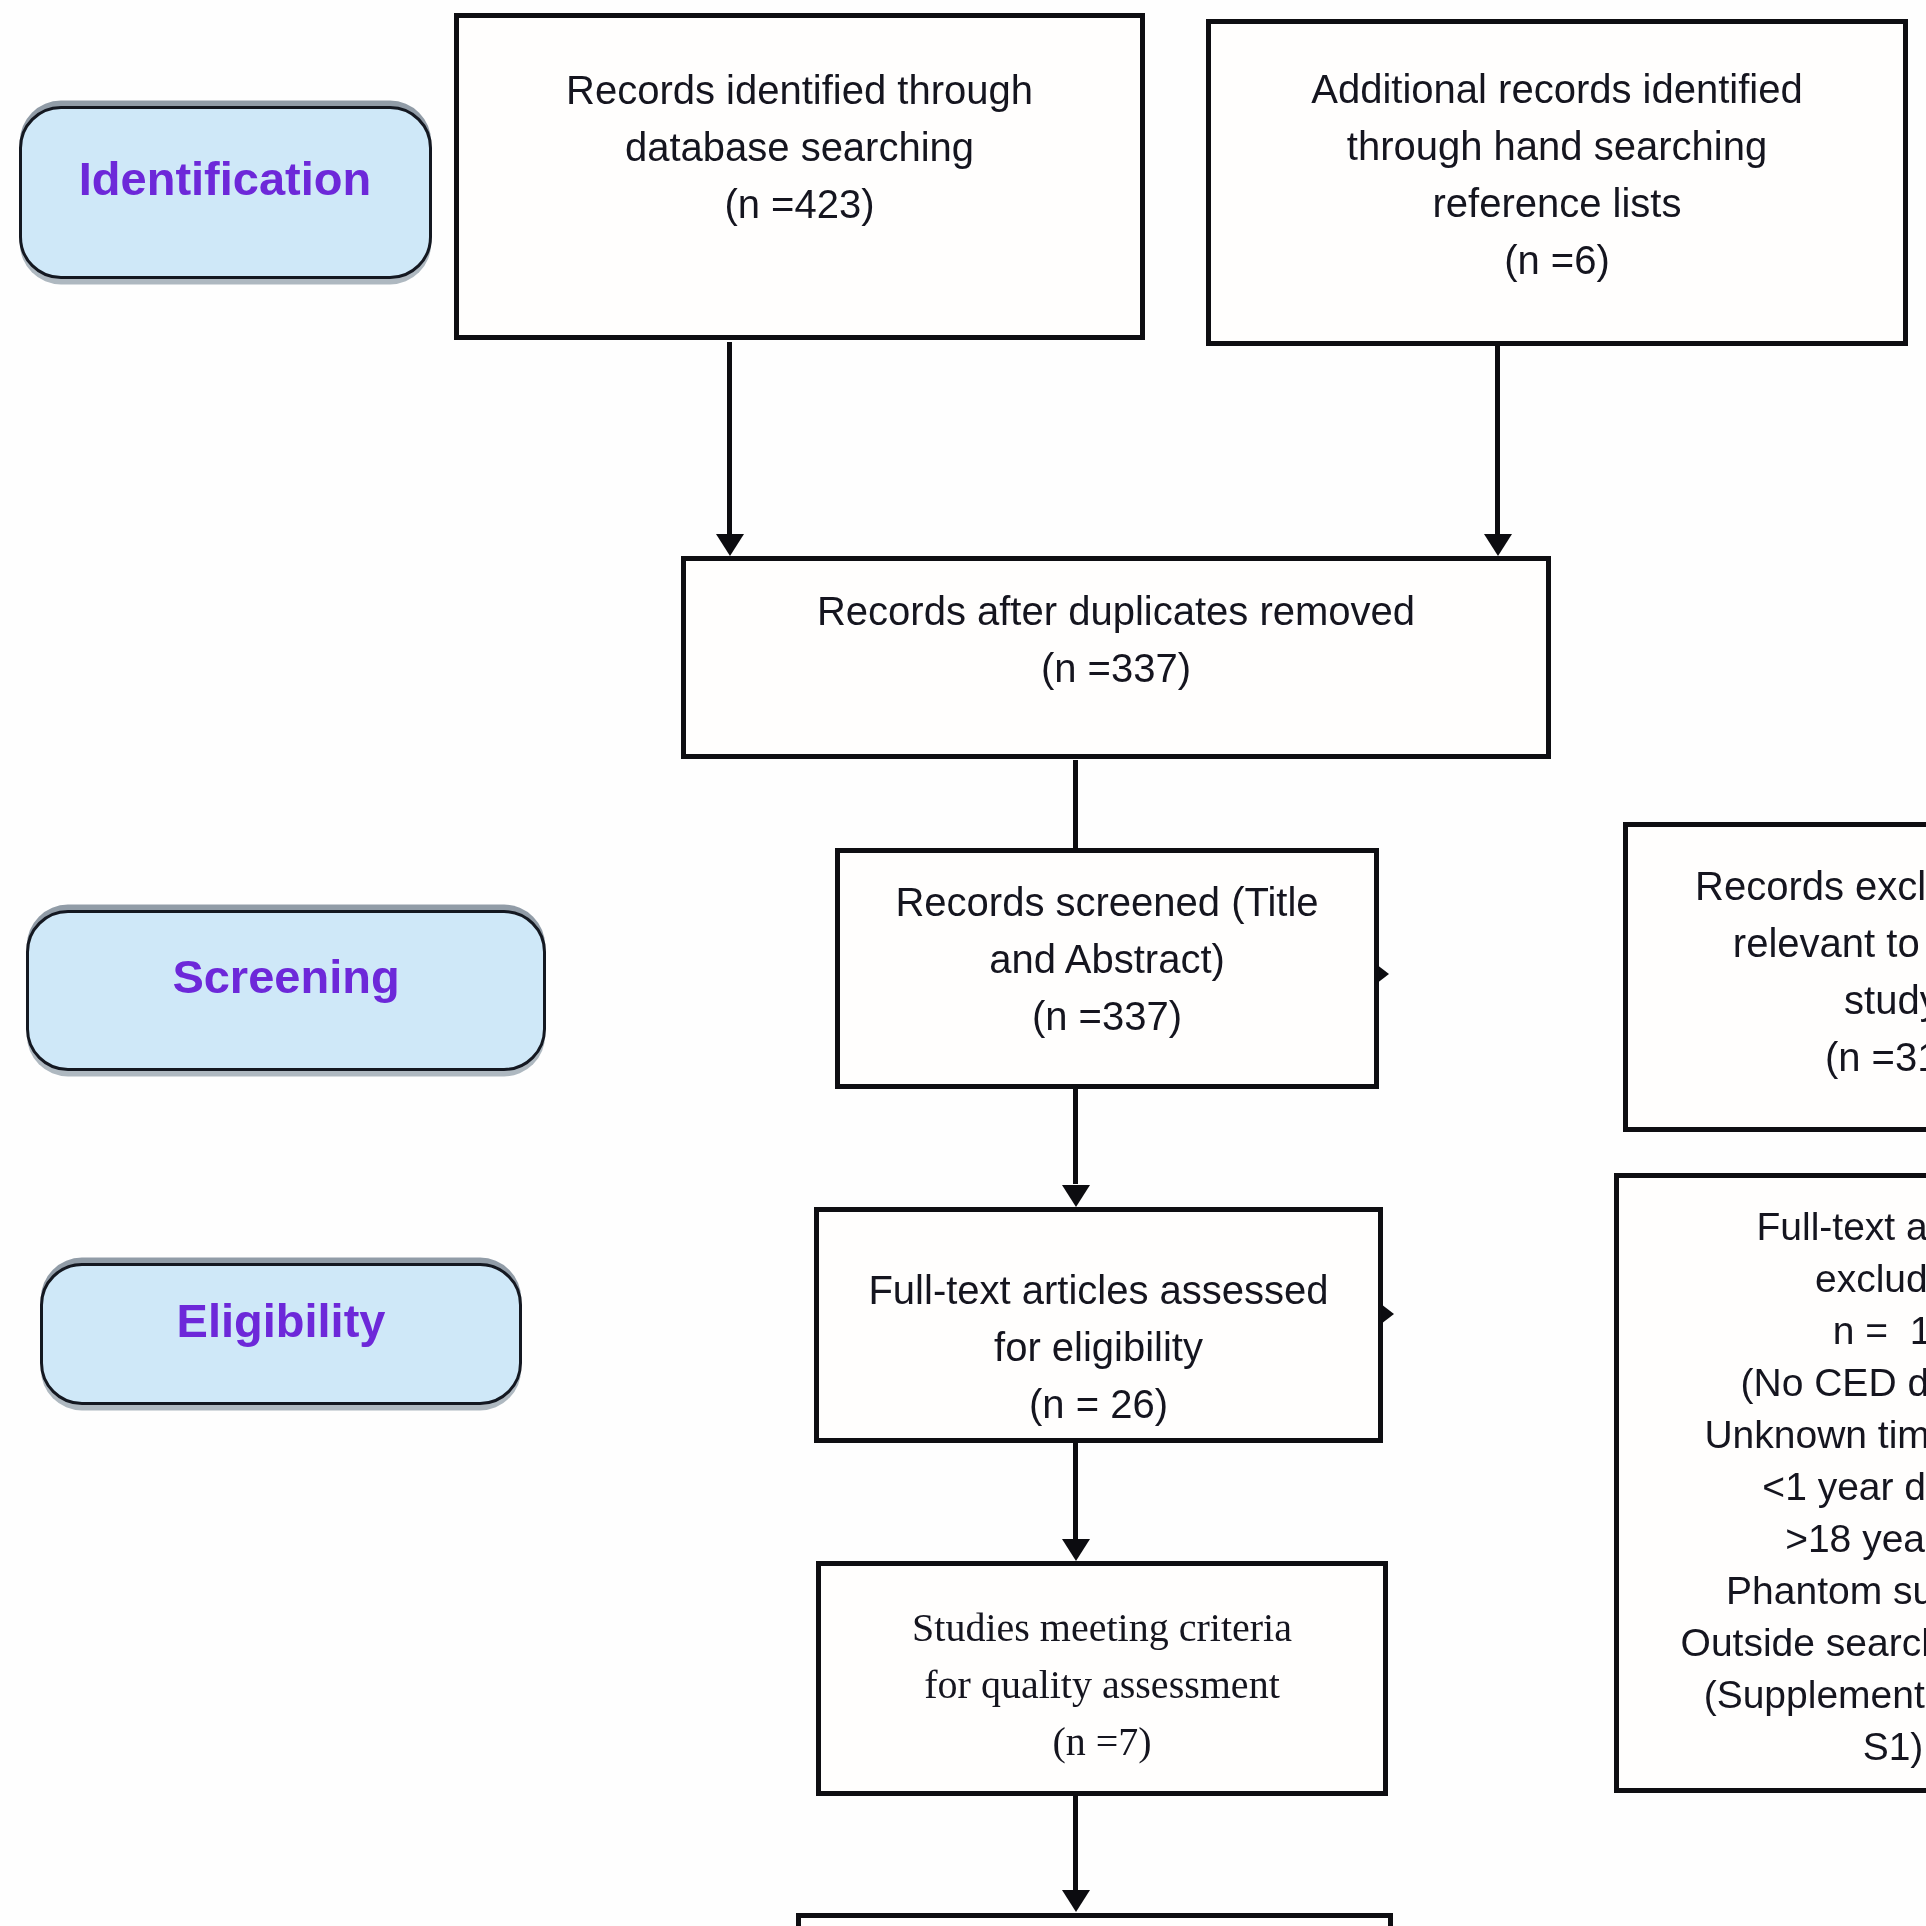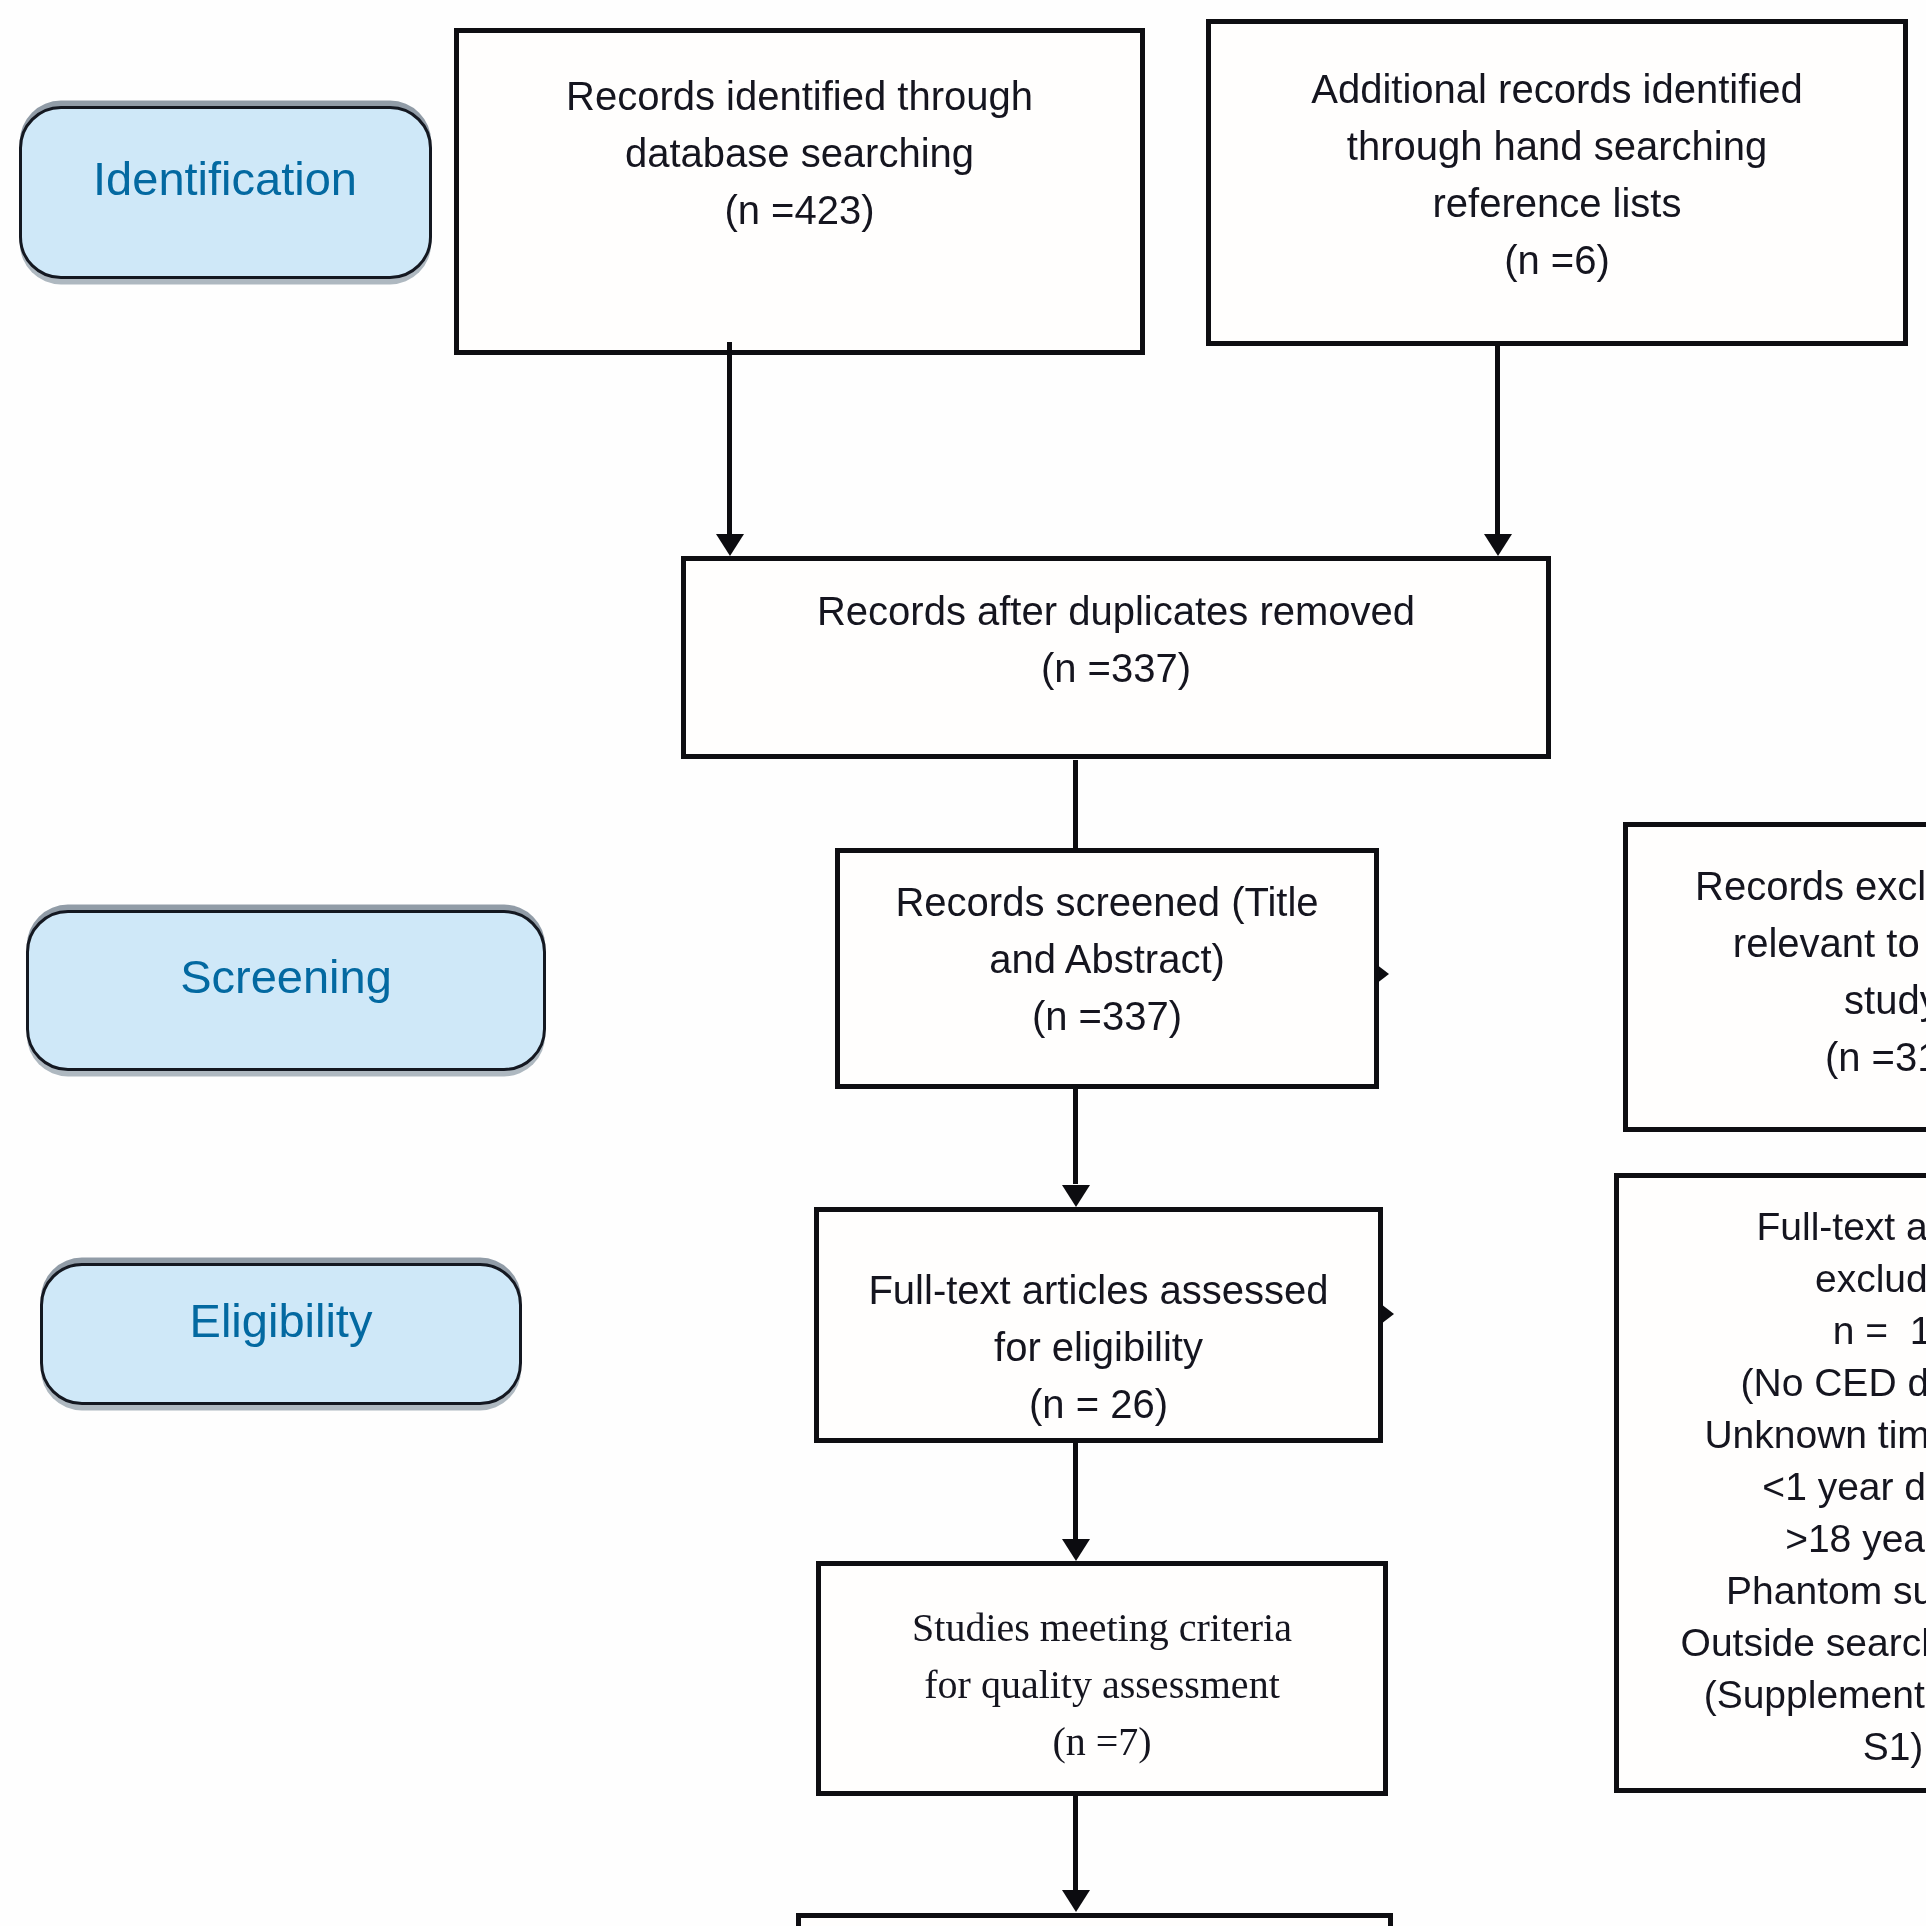--- a/index.html
+++ b/index.html
@@ -35,23 +35,23 @@
     position:absolute;
     background:#cfe8f8;
     border:3.5px solid #141821;
     border-radius:42px;
     box-sizing:border-box;
     display:flex;
     align-items:center;
     justify-content:center;
     padding-bottom:28px;
     box-shadow:0 -6.2px 0 -0.8px #919ca7, 0 6.2px 0 -0.8px #aeb8c0;
-    font-weight:normal;
+    font-weight:bold;
     font-size:47px;
-    color:#0369a1;
+    color:#6d28d9;
   }
   
   .vline{
     position:absolute;
     width:4.6px;
     background:#0c0c10;
   }
   .ah-down{
     position:absolute;
     width:0;height:0;
@@ -75,21 +75,21 @@
   <div class="stage" style="left:18.5px;top:106px;width:413px;height:173px;">
     <span>Identification</span>
   </div>
   <div class="stage" style="left:26px;top:910px;width:520px;height:161px;">
     <span>Screening</span>
   </div>
   <div class="stage" style="left:40px;top:1263px;width:482px;height:142px;">
     <span>Eligibility</span>
   </div>
 
-  <div class="wbox" style="left:454px;top:28px;width:691px;height:327px;padding-top:35px;">
+  <div class="wbox" style="left:454px;top:13px;width:691px;height:327px;padding-top:44px;">
     <div class="txt">Records identified through
 database searching
 (n =423)</div>
   </div>
 
   <div class="wbox" style="left:1206px;top:18.5px;width:702px;height:327px;padding-top:37px;">
     <div class="txt">Additional records identified
 through hand searching
 reference lists
 (n =6)</div>

